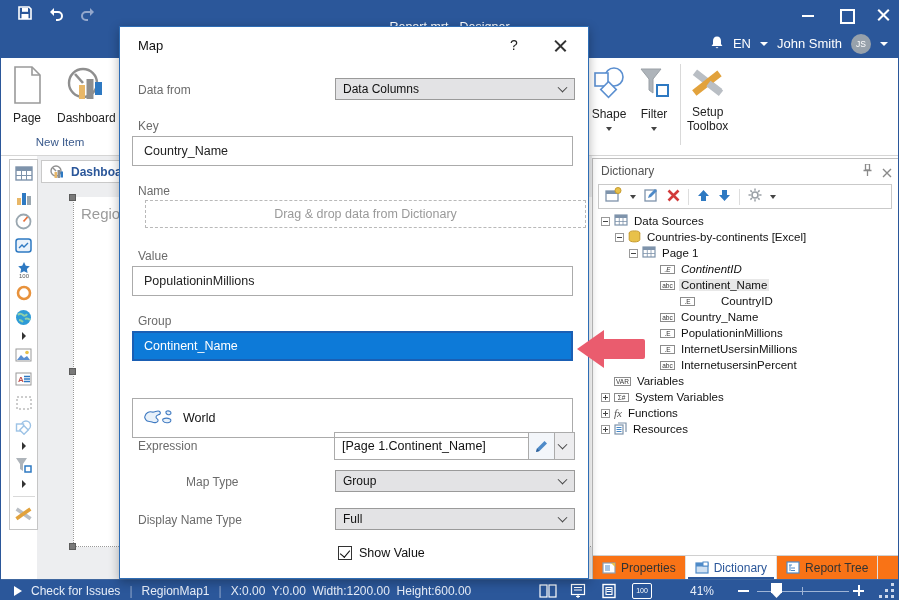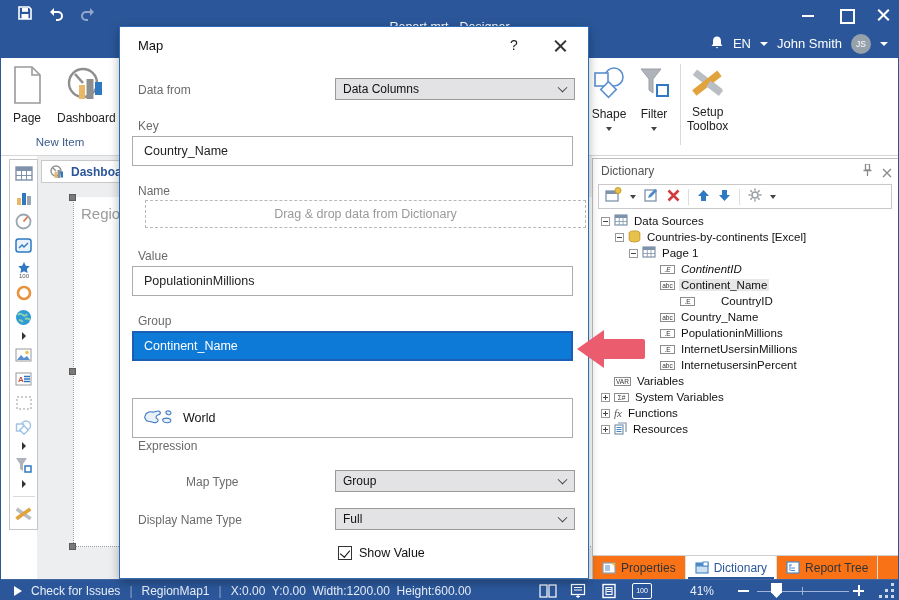--- a/index.html
+++ b/index.html
@@ -360,20 +360,32 @@
     <div class="worldbox" style="top:371px;">
       <svg width="30" height="18" viewBox="0 0 30 18">
           <path d="M2 7c1-3 4-5 7-4 2 .7 4-1 6-1s3 2 2 3-4 1-4 3 3 2 2 4-4 2-6 1-5 0-6-2-2-2-1-4z" fill="#E8F1FA" stroke="#3E79C1" stroke-width="1.1"></path>
           <path d="M20 10c2-1 5-1 7 0 1.5.8 1 3-1 3.5s-5 0-6-1.5c-.5-1-.5-1.5 0-2z" fill="#E8F1FA" stroke="#3E79C1" stroke-width="1.1"></path>
           <path d="M24 2c2-.5 4 .5 4 2s-2 2-3.5 1.5S22 2.5 24 2z" fill="#E8F1FA" stroke="#3E79C1" stroke-width="1.1"></path>
         </svg>
       <span>World</span>
     </div>
 
     <div class="dlabel" style="top:412px;">Expression</div>
+    <div class="exprrow" style="top:405px;">
+      <span class="exprtext">[Page 1.Continent_Name]</span>
+      <span class="editbtn">
+        <svg width="13" height="13" viewBox="0 0 13 13">
+            <path d="M1 12l1-3.5L9.5 1 12 3.5 4.5 11z" fill="#4E8AC8"></path>
+            <path d="M1 12l3.5-1L2 8.5z" fill="#2F5F96"></path>
+          </svg>
+      </span>
+      <span class="chevbtn">
+          <span class="chev"></span>
+        </span>
+    </div>
 
     <div class="dlabel" style="top:448px;margin-left:48px;">Map Type</div>
     <div class="combo" style="left:215px;top:443px;width:240px;">
       <span>Group</span>
         <span class="chev"></span>
     </div>
 
     <div class="dlabel" style="top:486px;">Display Name Type</div>
     <div class="combo" style="left:215px;top:481px;width:240px;">
       <span>Full</span>

